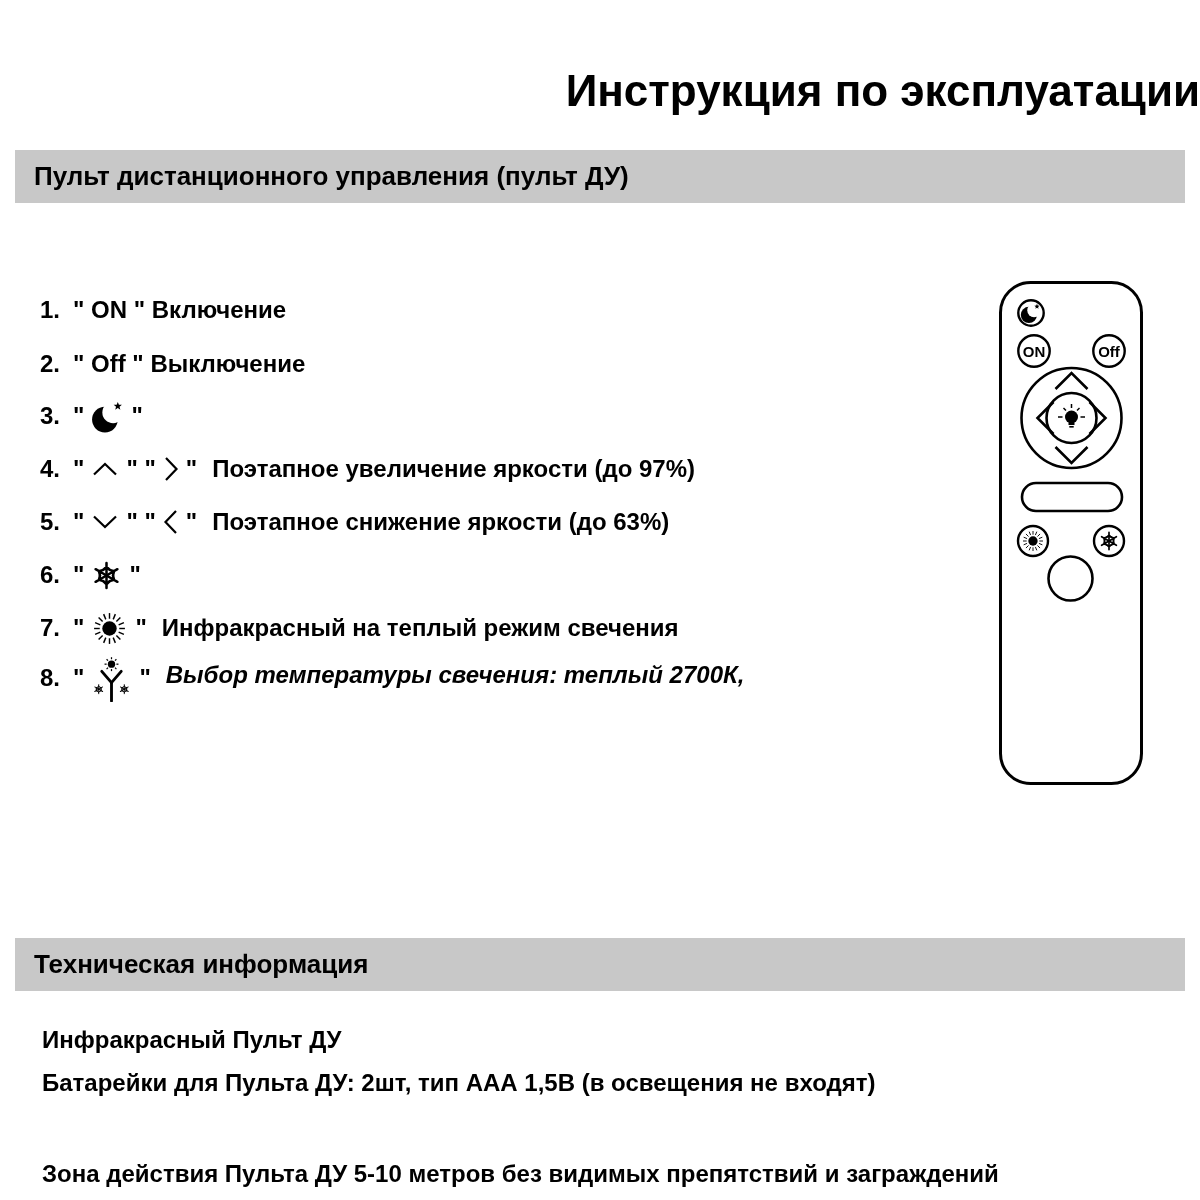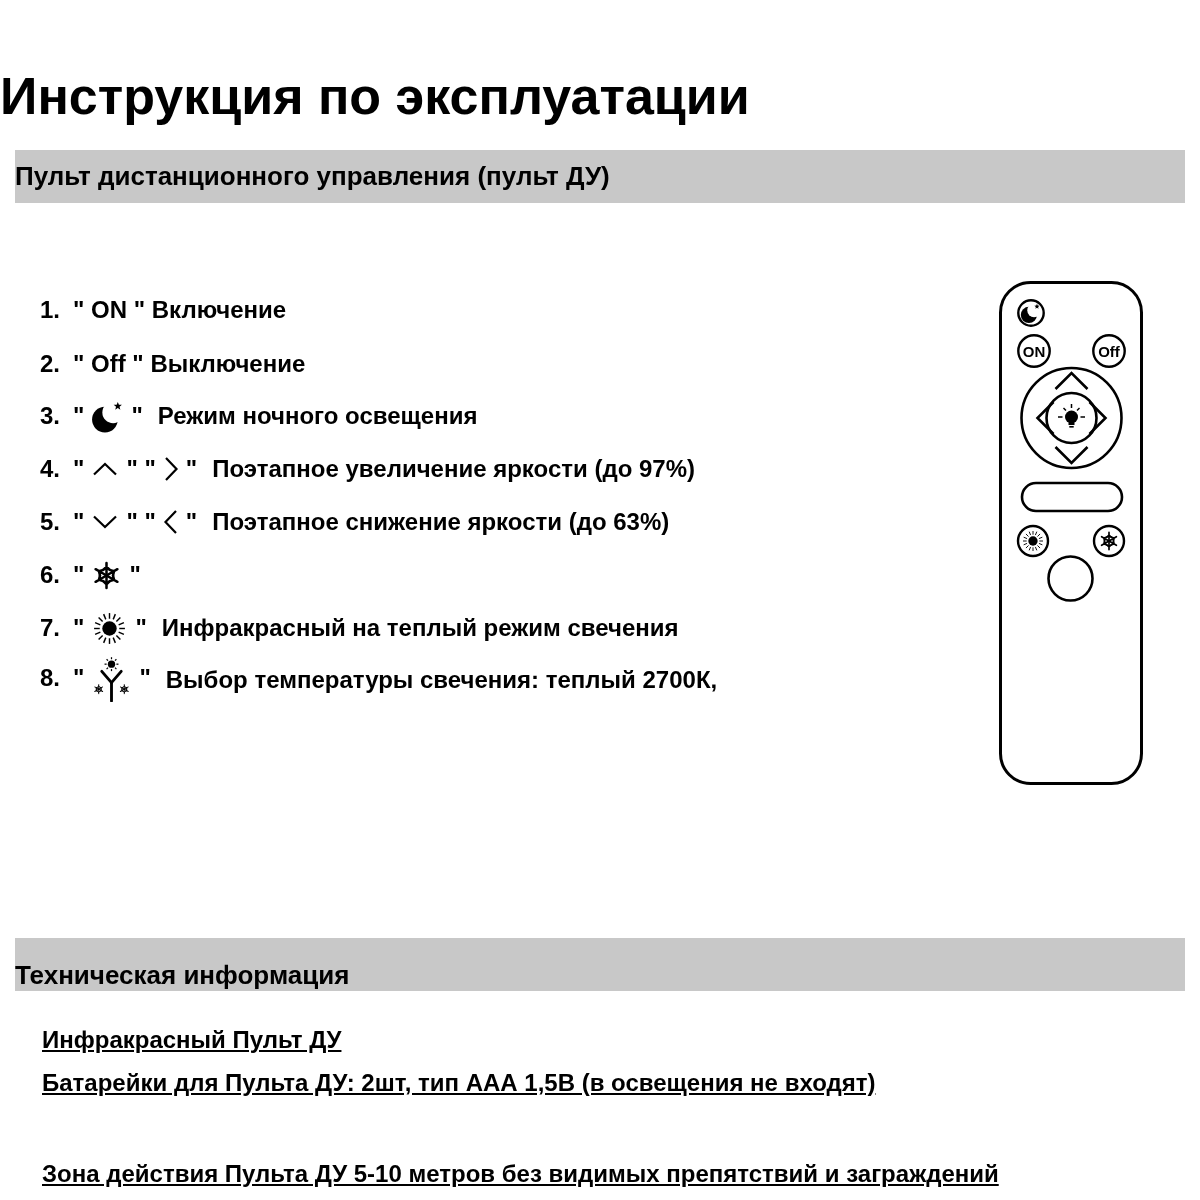--- a/index.html
+++ b/index.html
@@ -2,45 +2,45 @@
 <html><head>
 <meta charset="utf-8">
 <style>
   html,body{margin:0;padding:0;}
   body{
     width:1200px;height:1200px;background:#ffffff;position:relative;
     font-family:"Liberation Sans",sans-serif;color:#000;overflow:hidden;
     -webkit-font-smoothing:antialiased;
   }
   .page-title{
-    position:absolute;top:66px;left:0;width:1200px;text-align:left;
-    font-size:52px;font-weight:bold;margin:0;letter-spacing:0;
+    position:absolute;top:66px;left:0;width:1200px;text-align:right;
+    font-size:44px;font-weight:bold;margin:0;letter-spacing:0;
   }
   .bar{
     position:absolute;left:15px;width:1170px;height:53px;background:#c8c8c8;
     display:flex;align-items:center;
   }
-  .bar span{font-size:26px;font-weight:bold;}
+  .bar span{font-size:26px;font-weight:bold;padding-left:19px;}
   .bar1{top:150px;}
-  .bar2{top:938px;align-items:flex-end;}
+  .bar2{top:938px;}
   .item{
     position:absolute;left:40px;display:flex;align-items:center;column-gap:7px;
     font-size:24px;font-weight:bold;white-space:nowrap;height:44px;
   }
   .item .num{width:26px;}
   .item .txt{margin-left:8px;}
   .item8{align-items:flex-start;height:auto;}
-  .item8 .lines{margin-left:8px;line-height:32px;margin-top:5px;}
+  .item8 .lines{margin-left:8px;line-height:32px;font-style:italic;}
   .item8 .icon-mix{margin-top:-2px;}
   .q{display:inline-block;}
   .icon{flex:none;display:block;}
   .flip-y{transform:scaleY(-1);}
   .flip-x{transform:scaleX(-1);}
   .tech-line{
-    position:absolute;left:42px;font-size:24px;font-weight:bold;white-space:nowrap;text-decoration:underline;
+    position:absolute;left:42px;font-size:24px;font-weight:bold;white-space:nowrap;
   }
   .remote{position:absolute;left:999px;top:281px;}
   .defs{position:absolute;width:0;height:0;overflow:hidden;}
   svg{display:block;}
 </style>
 </head>
 <body>
 
 <svg class="defs" aria-hidden="true">
   <defs>
@@ -149,21 +149,20 @@
   <span>" Off " Выключение</span>
 </div>
 
 <div class="item" style="top:394px">
   <span class="num">3.</span>
   <span class="q">"</span>
   <svg class="icon" width="33" height="35">
       <use href="#sym-moon"></use>
     </svg>
   <span class="q">"</span>
-  <span class="txt">Режим ночного освещения</span>
 </div>
 
 <div class="item" style="top:447px">
   <span class="num">4.</span>
   <span class="q">"</span>
   <svg class="icon" width="28" height="16">
       <use href="#sym-chev-up"></use>
     </svg>
   <span class="q">" "</span>
   <svg class="icon" width="16" height="30">

